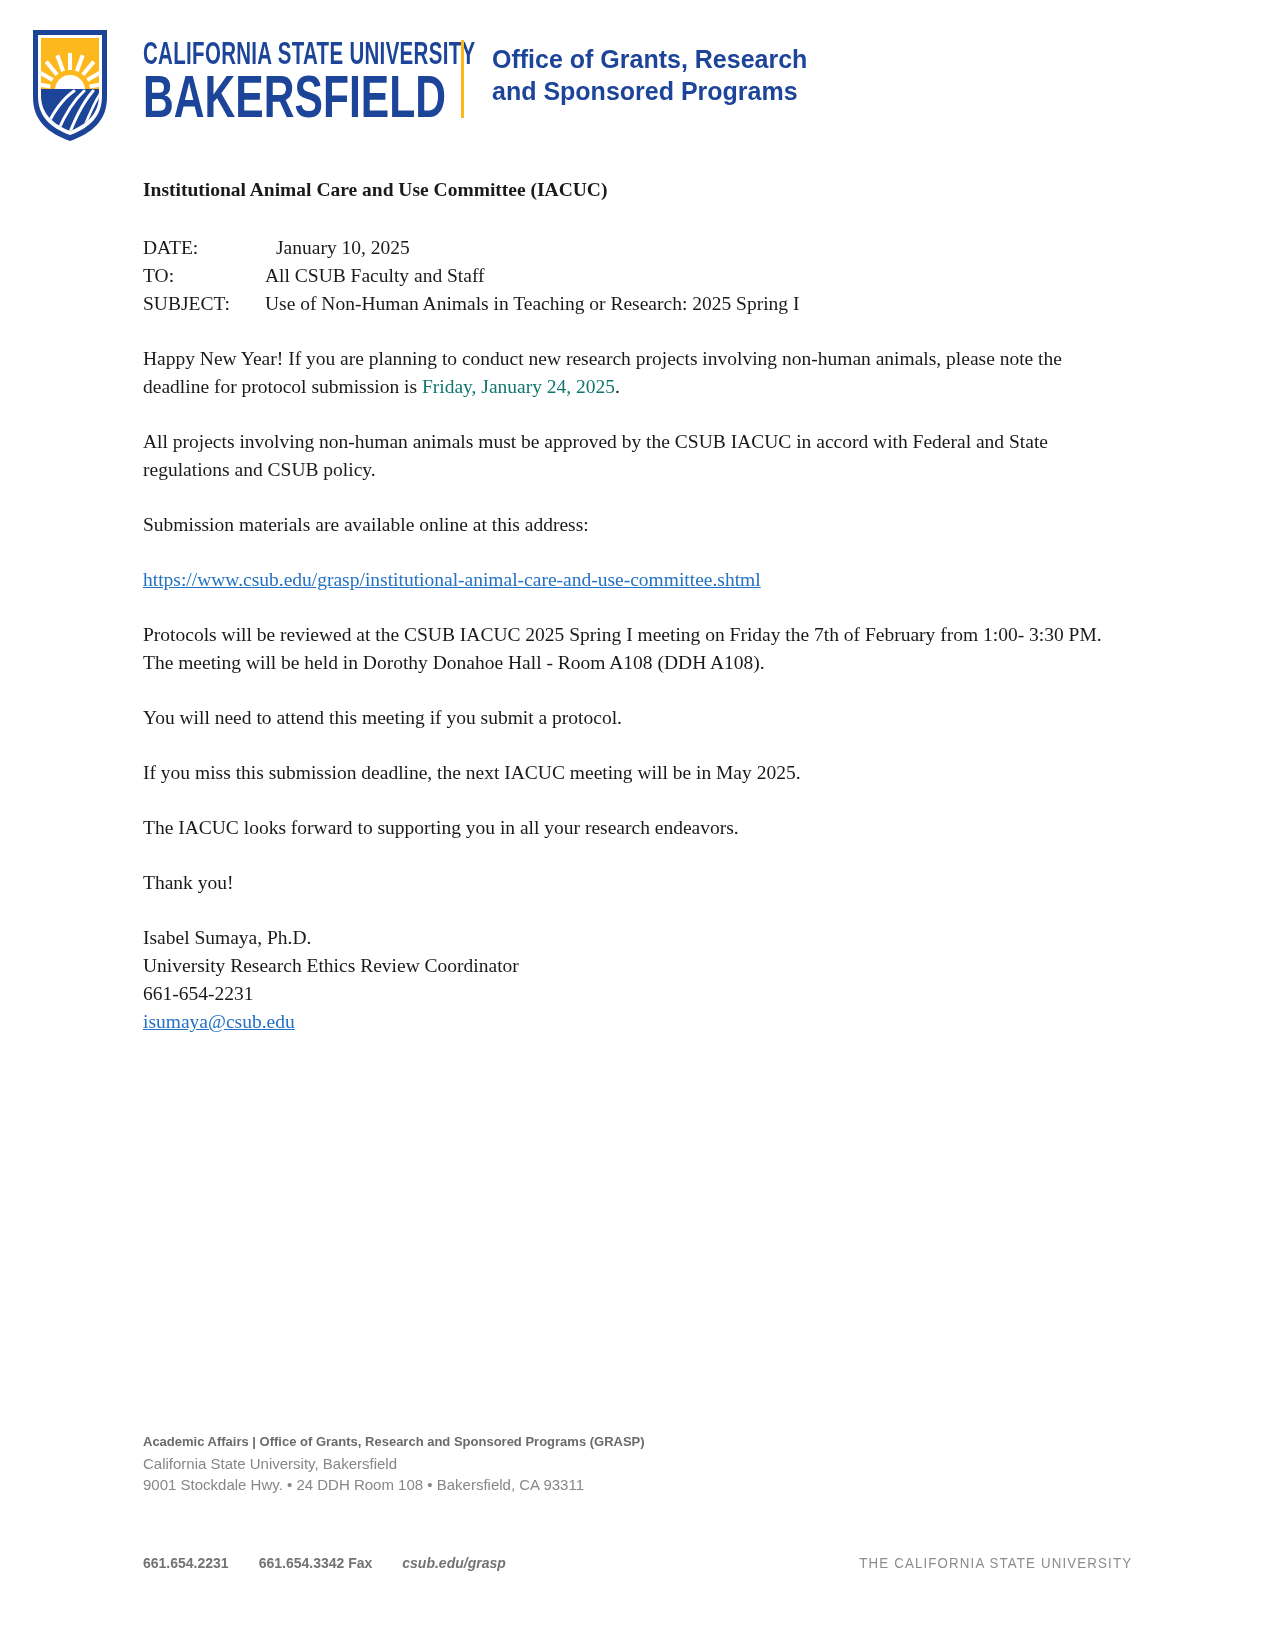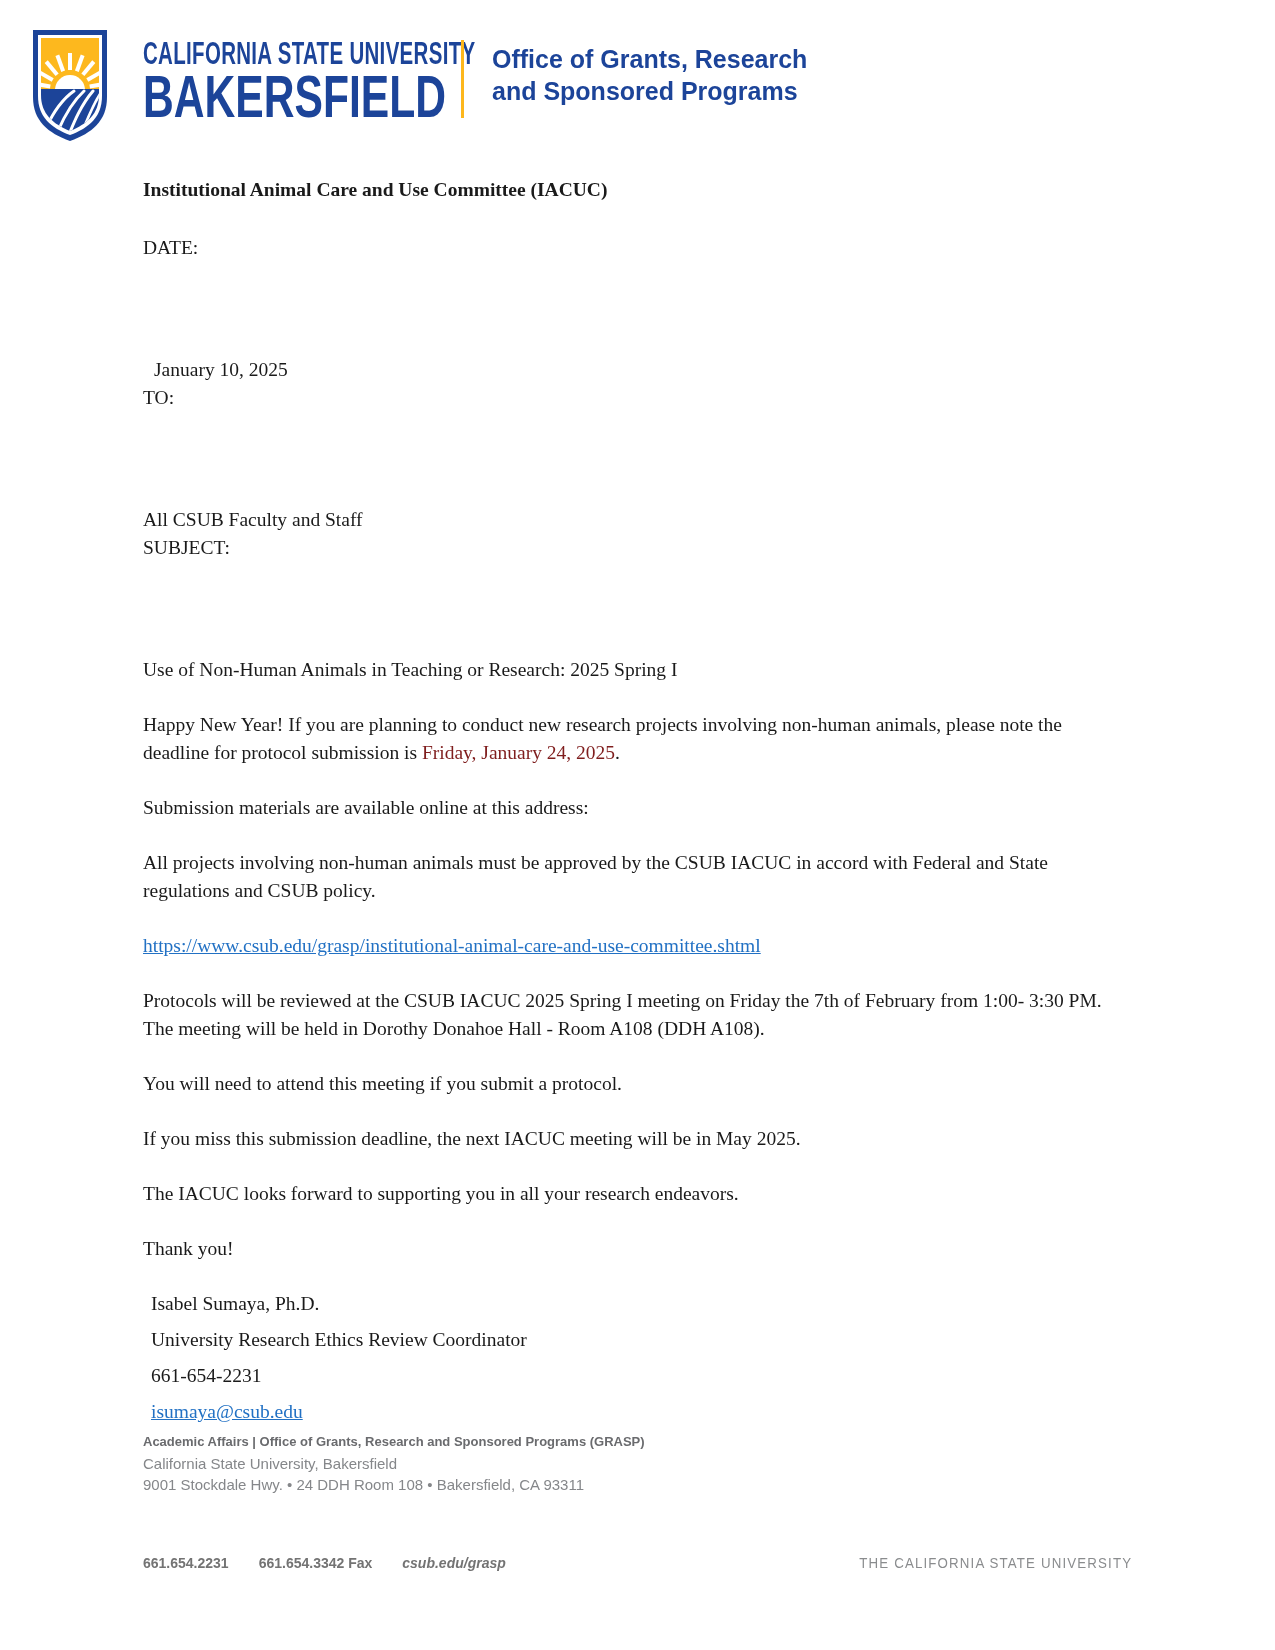--- a/index.html
+++ b/index.html
@@ -34,29 +34,29 @@
     line-height:32px;color:#1c4499;
   }
 
   
   .content{
     position:absolute;left:143px;top:176px;width:989px;
     font-size:19.5px;line-height:28px;
   }
   .title{font-weight:700;margin:0 0 30px 0;}
   .meta{margin:0 0 27px 0;}
-  .meta-row{display:flex;flex-direction:column;}
+  .meta-row{display:flex;}
   .meta-label{width:122px;flex:0 0 122px;}
   .meta-value{flex:1;}
   .meta-value.indent{padding-left:11px;}
   .para{margin:0 0 27px 0;}
-  .deadline{color:#7f1d1d;text-align:right;}
+  .deadline{color:#0f766e;text-align:right;}
   a.doclink{color:#2271c4;text-decoration:underline;cursor:pointer;}
   .sig{margin:0;}
-  .sig div{margin:8px;}
+  .sig div{margin:0;}
 
   
   .footer-info{
     position:absolute;left:143px;top:1431px;width:989px;
     font-family:"Liberation Sans",sans-serif;
   }
   .f-dept{font-weight:700;font-size:13px;line-height:22px;color:#6a6b6e;}
   .f-univ,.f-addr{font-weight:400;font-size:15px;line-height:21px;color:#85878a;}
   .footer-contact{
     position:absolute;left:143px;top:1555px;width:989px;
@@ -138,23 +138,23 @@
         <span class="meta-value">All CSUB Faculty and Staff</span>
       </div>
       <div class="meta-row">
         <span class="meta-label">SUBJECT:</span>
         <span class="meta-value">Use of Non-Human Animals in Teaching or Research: 2025 Spring I</span>
       </div>
     </div>
 
     <p class="para"><span>Happy New Year! If you are planning to conduct new research projects involving non-human animals, please note the deadline for protocol submission is </span><span class="deadline">Friday, January 24, 2025</span><span>.</span></p>
 
+    <p class="para">All projects involving non-human animals must be approved by the CSUB IACUC in accord with Federal and State regulations and CSUB policy.</p>
+
     <p class="para">Submission materials are available online at this address:</p>
-
-    <p class="para">All projects involving non-human animals must be approved by the CSUB IACUC in accord with Federal and State regulations and CSUB policy.</p>
 
     <p class="para"><a class="doclink">https://www.csub.edu/grasp/institutional-animal-care-and-use-committee.shtml</a></p>
 
     <p class="para">Protocols will be reviewed at the CSUB IACUC 2025 Spring I meeting on Friday the 7th of February from 1:00- 3:30 PM. The meeting will be held in Dorothy Donahoe Hall - Room A108 (DDH A108).</p>
 
     <p class="para">You will need to attend this meeting if you submit a protocol.</p>
 
     <p class="para">If you miss this submission deadline, the next IACUC meeting will be in May 2025.</p>
 
     <p class="para">The IACUC looks forward to supporting you in all your research endeavors.</p>

